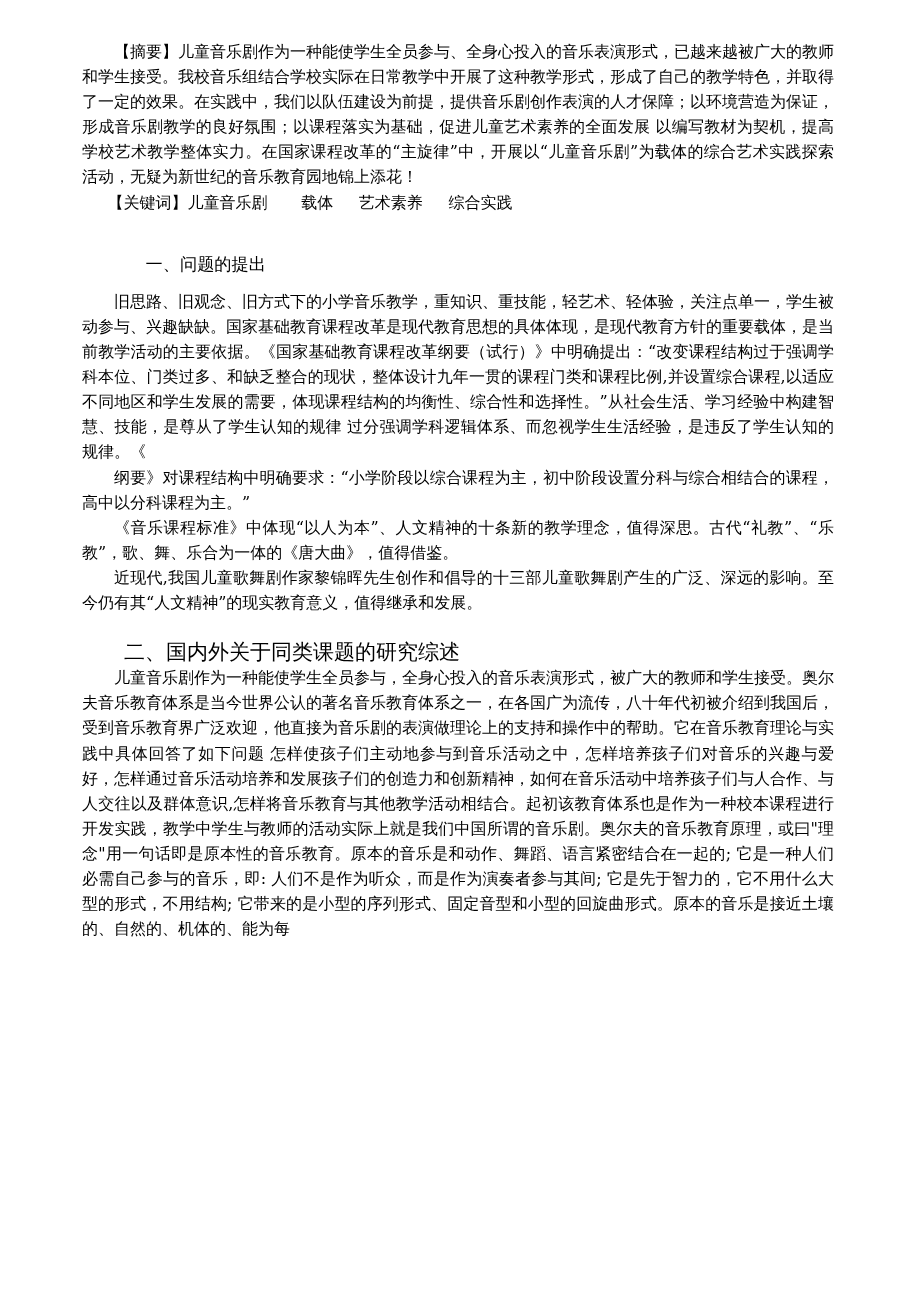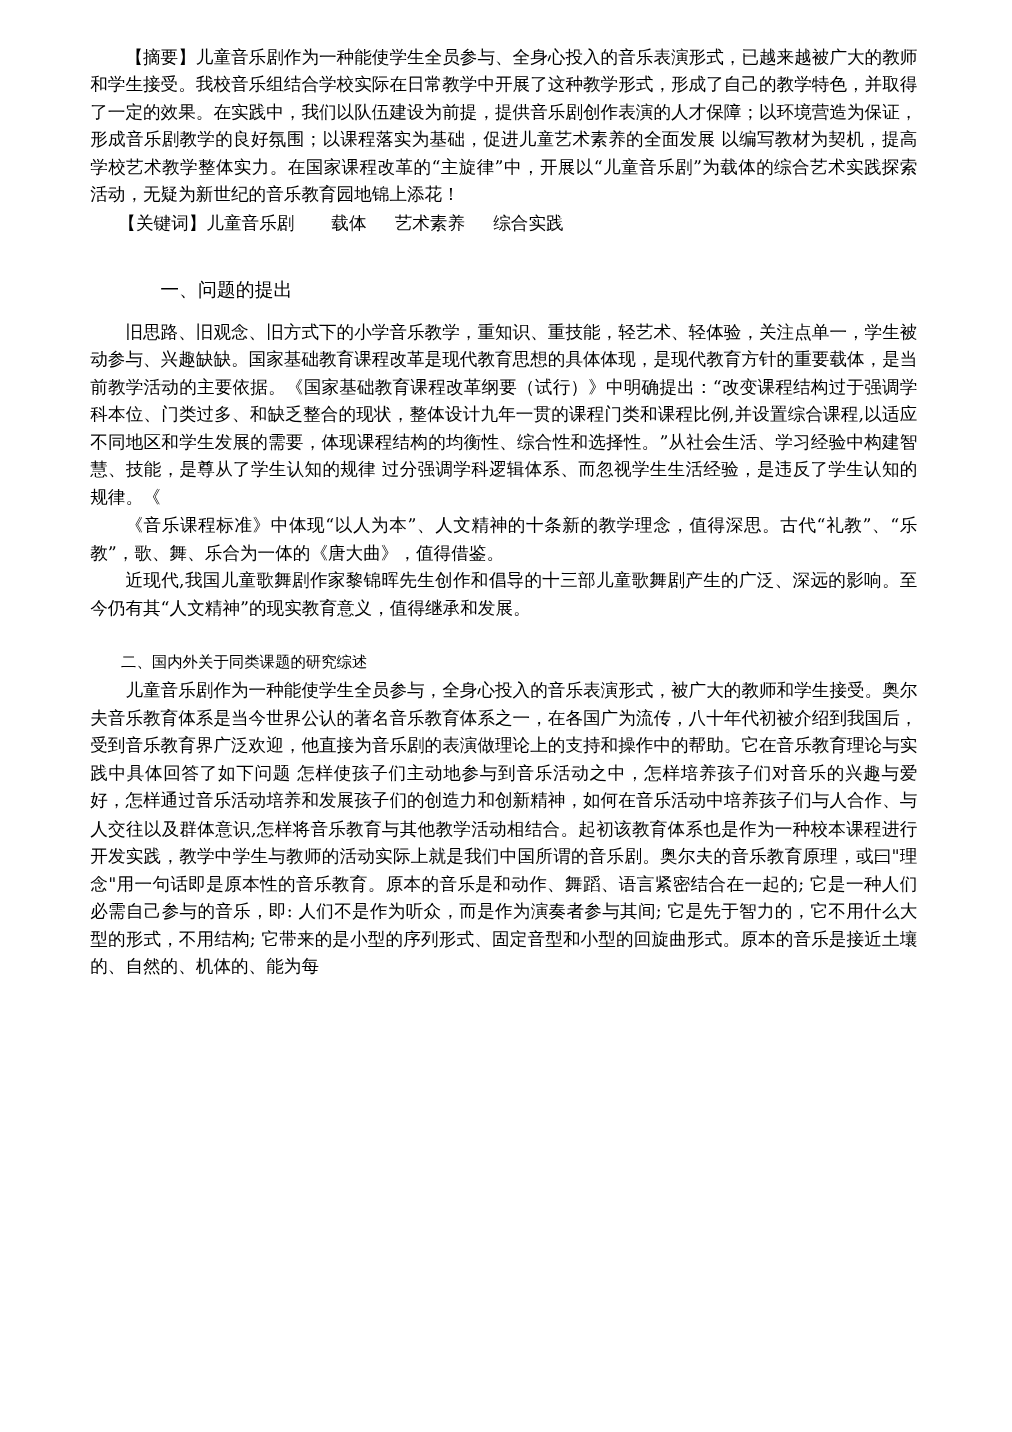--- a/index.html
+++ b/index.html
@@ -50,21 +50,21 @@
   }
   .indent2 { text-indent: 2em; }
   .heading-line {
     margin: 12px;
     font-size: 17.2px;
     line-height: 25.1px;
     text-indent: 3em;
   }
   .heading-line2 {
     margin: 0;
-    font-size: 14px;
+    font-size: 21px;
     line-height: 25.1px;
     text-indent: 2em;
   }
   .blank-line { height: 25.1px; }
   .kw-gap { display: inline-block; width: 2.1em; }
   .kw-gap-sm { display: inline-block; width: 1.6em; }
 </style>
 </head>
 <body>
 
@@ -77,20 +77,21 @@
     <p class="para indent2"><span>【摘要】</span><span>儿童音乐剧作为一种能使学生全员参与、全身心投入的音乐表演形式，已越来越被广大的教师和学生接受。我校音乐组结合学校实际在日常教学中开展了这种教学形式，形成了自己的教学特色，并取得了一定的效果。在实践中，我们以队伍建设为前提，提供音乐剧创作表演的人才保障；以环境营造为保证，形成音乐剧教学的良好氛围；以课程落实为基础，促进儿童艺术素养的全面发展 以编写教材为契机，提高学校艺术教学整体实力。在国家课程改革的“主旋律”中，开展以“儿童音乐剧”为载体的综合艺术实践探索活动，无疑为新世纪的音乐教育园地锦上添花！</span></p>
 
     <p class="para"><span class="kw-gap-sm"></span><span>【关键词】</span><span>儿童音乐剧</span><span class="kw-gap"></span><span>载体</span><span class="kw-gap-sm"></span><span>艺术素养</span><span class="kw-gap-sm"></span><span>综合实践</span></p>
 
     <div class="blank-line"></div>
 
     <p class="heading-line">一、问题的提出</p>
 
     <p class="para indent2">旧思路、旧观念、旧方式下的小学音乐教学，重知识、重技能，轻艺术、轻体验，关注点单一，学生被动参与、兴趣缺缺。国家基础教育课程改革是现代教育思想的具体体现，是现代教育方针的重要载体，是当前教学活动的主要依据。《国家基础教育课程改革纲要（试行）》中明确提出：“改变课程结构过于强调学科本位、门类过多、和缺乏整合的现状，整体设计九年一贯的课程门类和课程比例,并设置综合课程,以适应不同地区和学生发展的需要，体现课程结构的均衡性、综合性和选择性。”从社会生活、学习经验中构建智慧、技能，是尊从了学生认知的规律 过分强调学科逻辑体系、而忽视学生生活经验，是违反了学生认知的规律。《</p>
 
+    <p class="para indent2">纲要》对课程结构中明确要求：“小学阶段以综合课程为主，初中阶段设置分科与综合相结合的课程，高中以分科课程为主。”</p>
 
     <p class="para indent2">《音乐课程标准》中体现“以人为本”、人文精神的十条新的教学理念，值得深思。古代“礼教”、“乐教”，歌、舞、乐合为一体的《唐大曲》，值得借鉴。</p>
 
     <p class="para indent2">近现代,我国儿童歌舞剧作家黎锦晖先生创作和倡导的十三部儿童歌舞剧产生的广泛、深远的影响。至今仍有其“人文精神”的现实教育意义，值得继承和发展。</p>
 
 
     <div class="blank-line"></div>
 
     <p class="heading-line2">二、国内外关于同类课题的研究综述</p>
 

